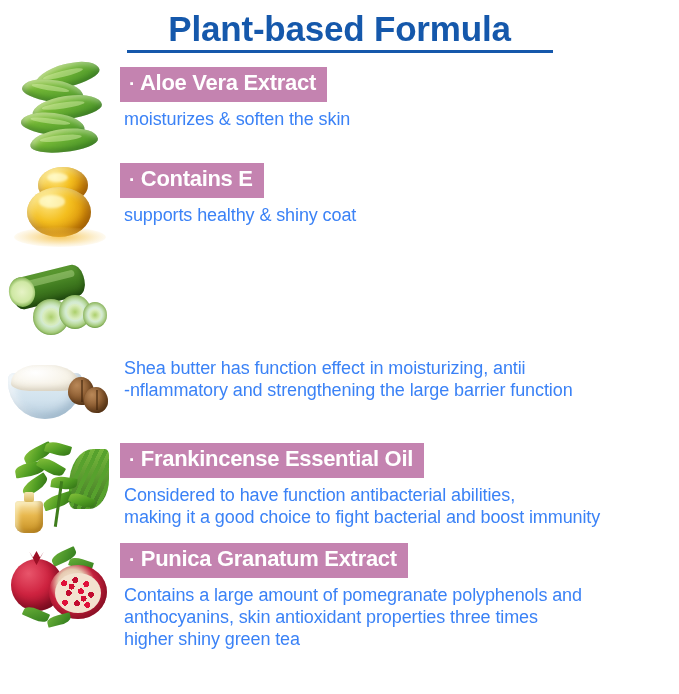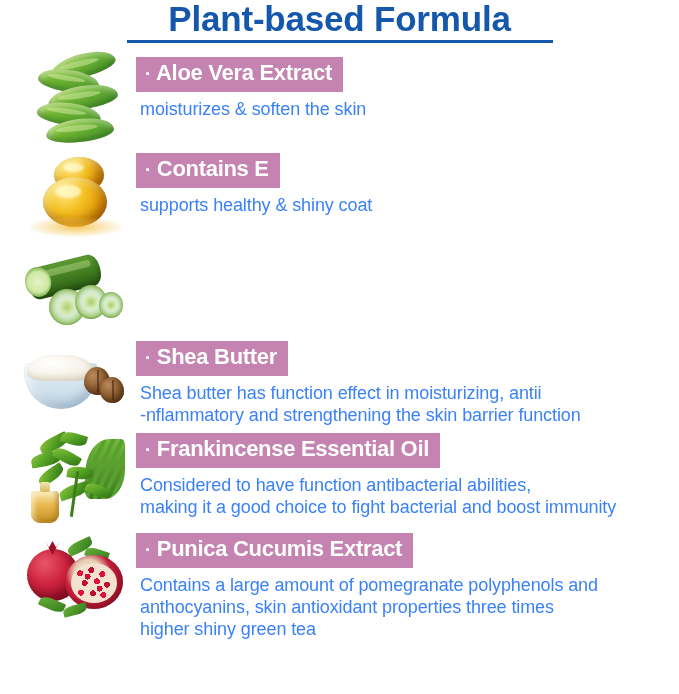--- a/index.html
+++ b/index.html
@@ -10,42 +10,41 @@
     width: 679px;
     height: 694px;
     background: #ffffff;
     font-family: "Liberation Sans", sans-serif;
     overflow: hidden;
     position: relative;
   }
 
   
   .title-wrap {
-    padding-top: 0;
+    padding-top: 10px;
     text-align: center;
   }
   .page-title {
     font-size: 35px;
     font-weight: bold;
     color: #1558ab;
     letter-spacing: -0.2px;
     line-height: 38px;
     margin: 0;
   }
   .title-rule {
     width: 426px;
     height: 3px;
     background: #1558ab;
     margin: 2px auto 0 auto;
   }
 
   
   .rows {
     margin-top: 10px;
-    margin-left: 16px;
   }
   .row {
     display: flex;
     align-items: flex-start;
     position: relative;
   }
   .thumb-cell {
     width: 120px;
     flex: 0 0 120px;
     display: flex;
@@ -398,27 +397,23 @@
         <div class="butter"></div>
         <div class="nut n1">
             <i></i>
           </div>
         <div class="nut n2">
             <i></i>
           </div>
       </div>
     </div>
     <div class="text-cell">
-      <div class="band">
-        <span class="dot">·</span>
-        <span>Shea Butter</span>
-      </div>
       <div class="desc">
         <span class="ln">Shea butter has function effect in moisturizing, antii</span>
-        <span class="ln">-nflammatory and strengthening the skin barrier function</span>
+        <span class="ln">-nflammatory and strengthening the large barrier function</span>
       </div>
     </div>
   </div>
 
   <div class="row">
     <div class="thumb-cell">
       <div class="thumb frank">
         <div class="frond"></div>
         <div class="leaf a"></div>
         <div class="leaf b"></div>
@@ -453,21 +448,21 @@
         <div class="half">
           <div class="arils"></div>
         </div>
         <div class="pleaf l3"></div>
         <div class="pleaf l4"></div>
       </div>
     </div>
     <div class="text-cell">
       <div class="band">
         <span class="dot">·</span>
-        <span>Punica Cucumis Extract</span>
+        <span>Punica Granatum Extract</span>
       </div>
       <div class="desc">
         <span class="ln">Contains a large amount of pomegranate polyphenols and</span>
         <span class="ln">anthocyanins, skin antioxidant properties three times</span>
         <span class="ln">higher shiny green tea</span>
       </div>
     </div>
   </div>
 
 </div>

